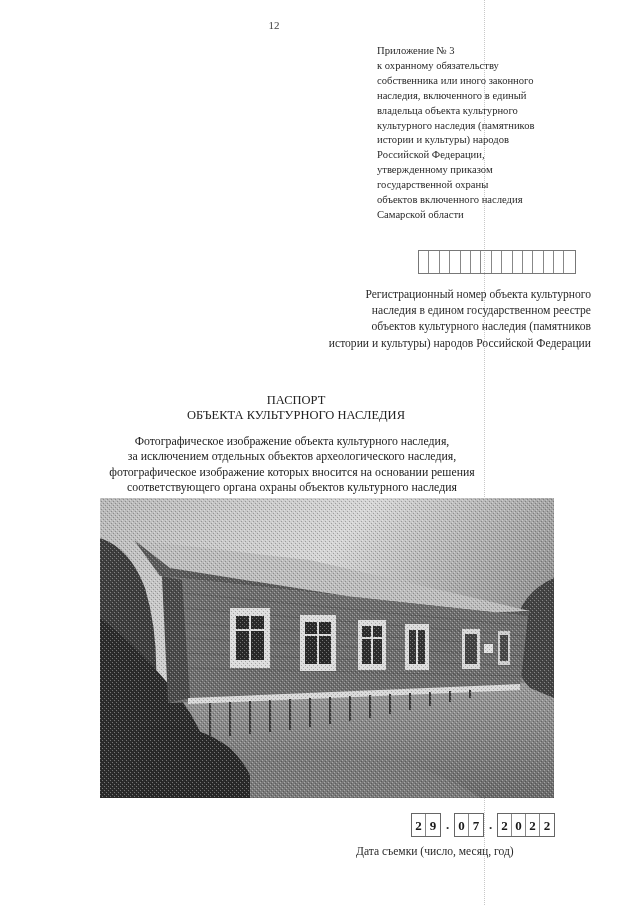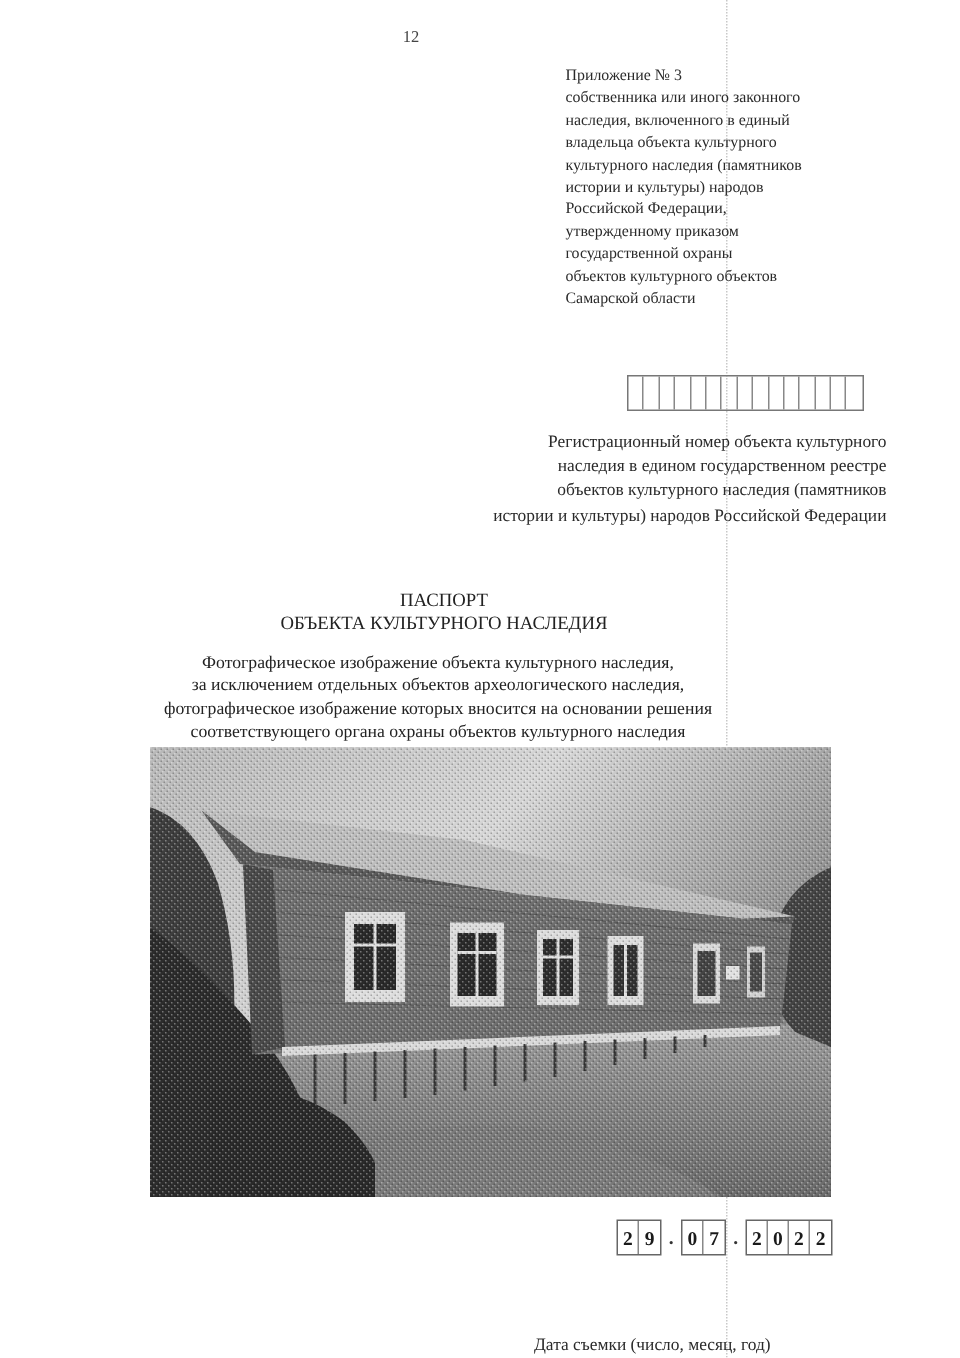--- a/index.html
+++ b/index.html
@@ -128,41 +128,41 @@
       line-height: 24px;
       color: #333;
     }
     .date-caption {
       position: absolute;
       left: 356px;
       top: 845px;
       font-size: 11.6px;
       color: #2a2a2a;
       white-space: nowrap;
-      margin-top: 45px;
     }
   </style>
 </head>
 <body>
 
 <div class="page-number">12</div>
 
 <div class="fold-line"></div>
 
 <div class="appendix">
   <div>Приложение № 3</div>
+  <div>к охранному обязательству</div>
   <div>собственника или иного законного</div>
   <div>наследия, включенного в единый</div>
   <div>владельца объекта культурного</div>
   <div>культурного наследия (памятников</div>
   <div>истории и культуры) народов</div>
   <div>Российской Федерации,</div>
   <div>утвержденному приказом</div>
   <div>государственной охраны</div>
-  <div>объектов культурного объектов</div>
+  <div>объектов включенного наследия</div>
   <div>Самарской области</div>
 </div>
 
 <div class="reg-boxes">
   <div class="cell"></div>
   <div class="cell"></div>
   <div class="cell"></div>
   <div class="cell"></div>
   <div class="cell"></div>
   <div class="cell"></div>

